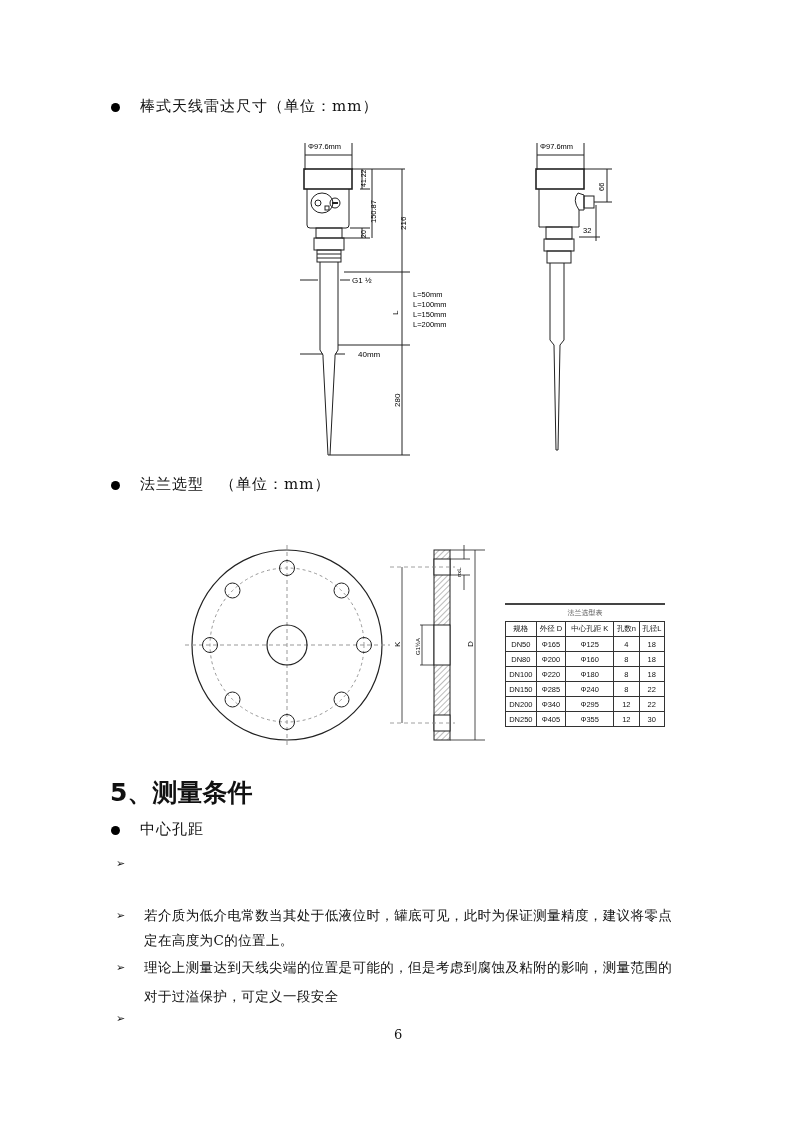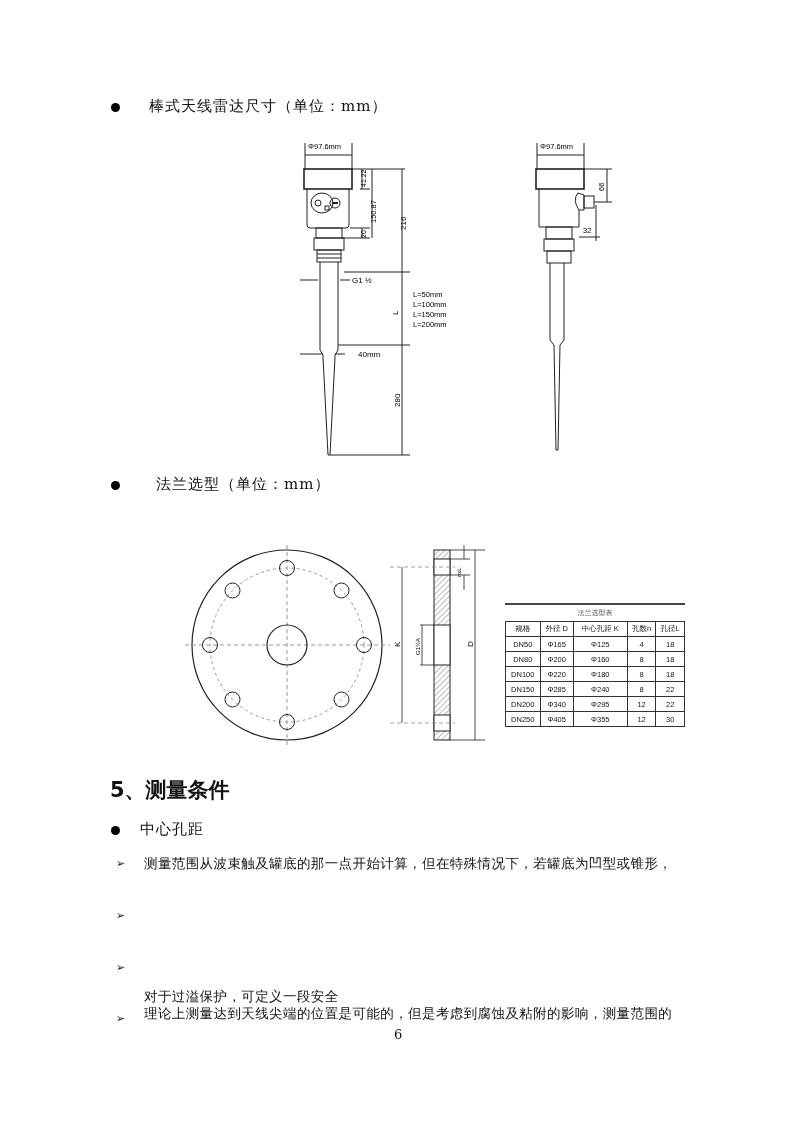--- a/index.html
+++ b/index.html
@@ -1,33 +1,33 @@
 <!DOCTYPE html>
 <html><head>
 <meta charset="utf-8">
 <style>
   html,body{margin:0;padding:0;background:#fff;}
   body{width:800px;height:1131px;position:relative;overflow:hidden;font-family:"DejaVu Serif","Liberation Serif",serif;color:#111;}
   .abs{position:absolute;}
   .bullet{width:9px;height:9px;border-radius:50%;background:#000;position:absolute;}
   .heading{font-size:15px;letter-spacing:1px;}
-  .h5{font-size:21px;font-weight:bold;font-family:"DejaVu Sans","Liberation Sans",sans-serif;}
+  .h5{font-size:25px;font-weight:bold;font-family:"DejaVu Sans","Liberation Sans",sans-serif;}
   .para{position:absolute;left:144px;width:560px;font-size:13.5px;line-height:25px;letter-spacing:0.4px;}
   .arrow{position:absolute;left:116px;font-size:11px;font-family:"DejaVu Sans",sans-serif;}
   svg text{font-family:"Liberation Sans","DejaVu Sans",sans-serif;}
-  table.fl{border-collapse:collapse;font-family:"Liberation Sans",sans-serif;font-size:7.5px;position:absolute;left:505px;top:603px;width:180px;padding-left:24px;}
+  table.fl{border-collapse:collapse;font-family:"Liberation Sans",sans-serif;font-size:7.5px;position:absolute;left:505px;top:603px;width:160px;padding-left:24px;}
   table.fl td,table.fl th{border:1px solid #333;text-align:center;height:14px;padding:0;font-weight:normal;}
   table.fl caption{font-size:7px;color:#555;border-top:2px solid #444;padding:3px 0;}
   .pageno{position:absolute;left:394px;top:1027px;font-size:13px;}
 </style>
 </head>
 <body>
 
 <div class="bullet" style="left:111px;top:103px;"></div>
-<div class="abs heading" style="left:149px;top:97px;">棒式天线雷达尺寸（单位：mm）</div>
+<div class="abs heading" style="left:140px;top:97px;">棒式天线雷达尺寸（单位：mm）</div>
 
 <svg class="abs" style="left:290px;top:135px;" width="190" height="325" viewBox="0 0 190 325">
   <g stroke="#222" fill="none" stroke-width="1">
 
     <line x1="15" y1="8" x2="15" y2="35"></line>
       <line x1="62" y1="8" x2="62" y2="35"></line>
     <line x1="15" y1="20" x2="62" y2="20"></line>
 
     <rect x="14" y="34" width="48" height="20" stroke-width="1.6"></rect>
 
@@ -97,21 +97,21 @@
     <rect x="24" y="104" width="30" height="12"></rect>
     <rect x="27" y="116" width="24" height="12"></rect>
     <path d="M30 128 L30 205 L34 210 L36 315 L38 315 L40 210 L44 205 L44 128"></path>
   </g>
   <text x="20" y="14" font-size="7.5">Φ97.6mm</text>
   <text transform="translate(84,56) rotate(-90)" font-size="7.5">66</text>
   <text x="63" y="98" font-size="7.5">32</text>
 </svg>
 
 <div class="bullet" style="left:111px;top:481px;"></div>
-<div class="abs heading" style="left:156px;top:475px;text-align:right;">法兰选型</div>
+<div class="abs heading" style="left:140px;top:475px;text-align:right;">法兰选型</div>
 <div class="abs heading" style="left:220px;top:475px;">（单位：mm）</div>
 
 <svg class="abs" style="left:180px;top:545px;" width="210" height="200" viewBox="0 0 210 200">
   <g stroke="#222" fill="none">
     <circle cx="107" cy="100" r="95" stroke-width="1.2"></circle>
     <circle cx="107" cy="100" r="77" stroke="#999" stroke-dasharray="3,3"></circle>
     <line x1="5" y1="100" x2="210" y2="100" stroke="#999" stroke-dasharray="4,3"></line>
     <line x1="107" y1="0" x2="107" y2="200" stroke="#999" stroke-dasharray="4,3"></line>
     <circle cx="107" cy="100" r="20" stroke-width="1.2"></circle>
     <circle cx="107" cy="23" r="7.5"></circle>
@@ -210,29 +210,30 @@
   </tr>
 </tbody>
   </table>
 
 <div class="abs h5" style="left:110px;top:776px;">5、测量条件</div>
 <div class="bullet" style="left:111px;top:826px;"></div>
 <div class="abs heading" style="left:140px;top:820px;">中心孔距</div>
 
 <span class="arrow" style="top:857px;">➢</span>
 <div class="para" style="top:851px;">
-  <div>测量范围从波束触及罐底的那一点开始计算，但在特殊情况下，若罐底为凹型或锥形，</div>
 </div>
 
 <span class="arrow" style="top:909px;">➢</span>
 <div class="para" style="top:903px;">
+  <div>若介质为低介电常数当其处于低液位时，罐底可见，此时为保证测量精度，建议将零点</div>
+  <div>定在高度为C的位置上。</div>
 </div>
 
 <span class="arrow" style="top:961px;">➢</span>
-<div class="para" style="top:955px;margin-top:46px;">
+<div class="para" style="top:955px;">
   <div>理论上测量达到天线尖端的位置是可能的，但是考虑到腐蚀及粘附的影响，测量范围的</div>
 </div>
 
 <span class="arrow" style="top:1012px;">➢</span>
 <div class="para" style="top:984px;">
   <div>对于过溢保护，可定义一段安全</div>
 </div>
 
 <div class="pageno">6</div>
 

